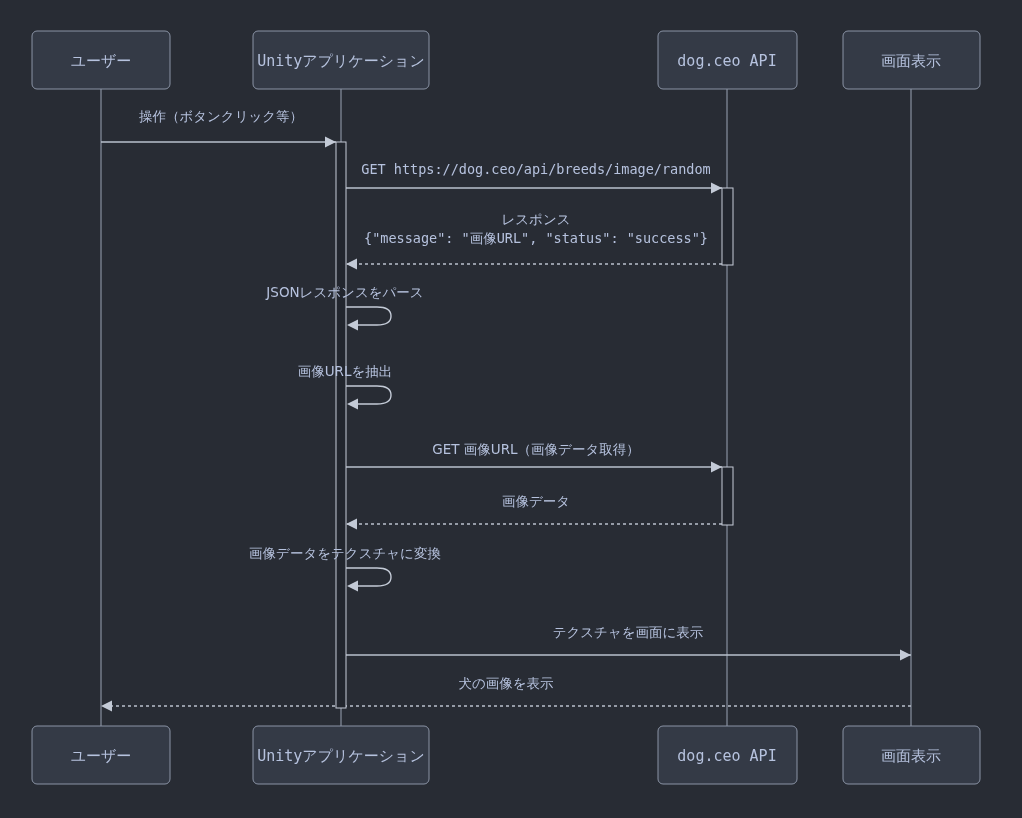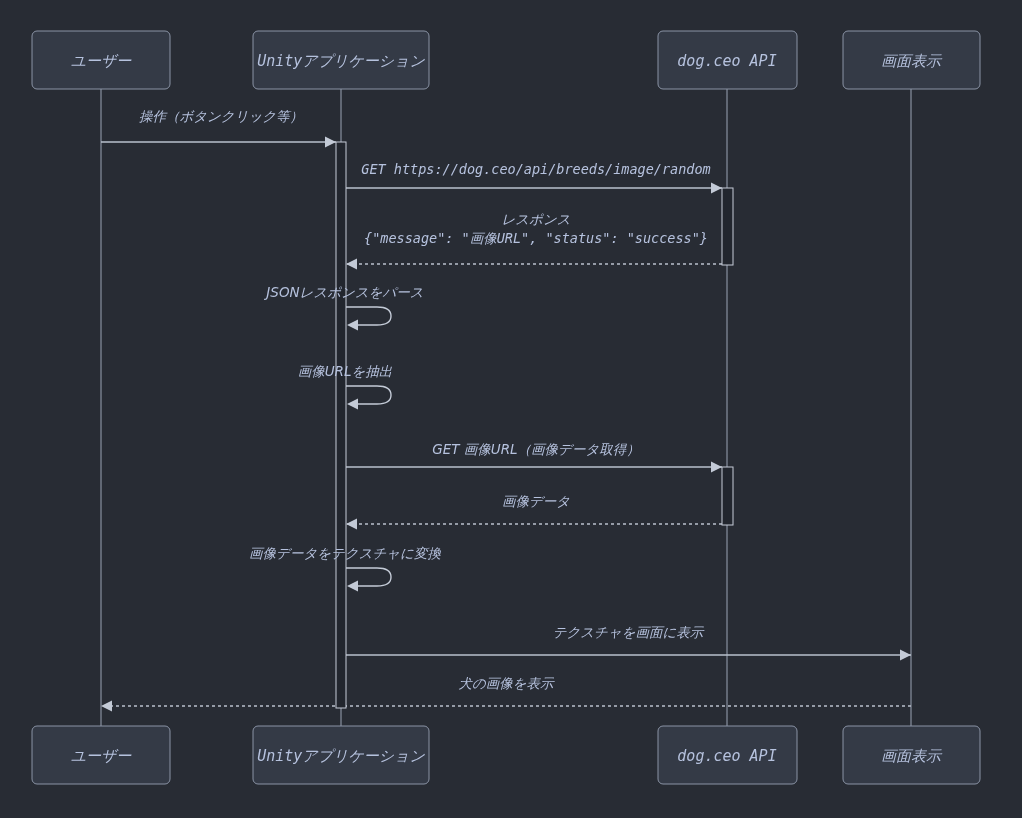--- a/index.html
+++ b/index.html
@@ -12,21 +12,20 @@
     width: 1022px;
     height: 818px;
     overflow: hidden;
     font-family: "DejaVu Sans", "Liberation Sans", sans-serif;
   }
   #diagram-root {
     position: relative;
     width: 1022px;
     height: 818px;
     background: #282c34;
-    font-style: italic;
   }
   svg#seq-svg {
     position: absolute;
     left: 0;
     top: 0;
     width: 1022px;
     height: 818px;
     display: block;
   }
   .actor-box-rect {

